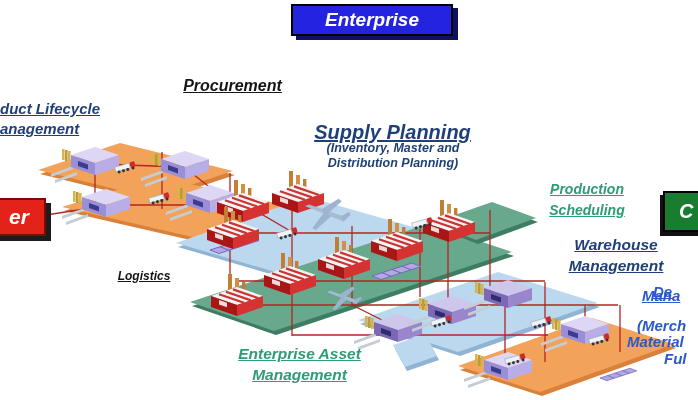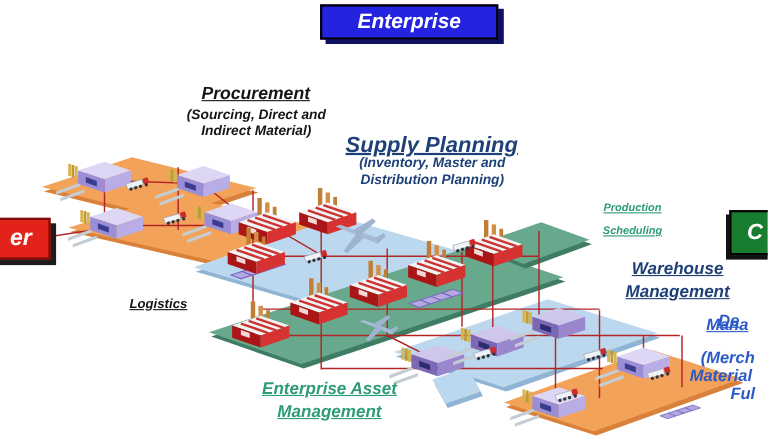--- a/index.html
+++ b/index.html
@@ -24,21 +24,21 @@
   .navy{color:var(--navy,#1f4077);}
   .grn{color:var(--green_text,#2e9c74);}
   .royal{color:var(--royal,#2b59c8);}
 
   .lbl-strategy{left:2px;top:38px;width:168px;font-size:15.5px;line-height:19px;}
   .lbl-plm{left:0;top:99px;width:130px;font-size:15px;line-height:20px;text-align:left;}
   .lbl-proc-t{left:145px;top:77px;width:175px;font-size:16px;}
   .lbl-proc-s{left:138px;top:97px;width:190px;font-size:12.5px;line-height:15px;}
   .lbl-sup-t{left:305px;top:121px;width:175px;font-size:20px;}
   .lbl-sup-s{left:298px;top:141px;width:190px;font-size:12.5px;line-height:15px;}
-  .lbl-prod{left:499px;top:179px;width:152px;font-size:10px;line-height:21px;}
+  .lbl-prod{left:511px;top:179px;width:152px;font-size:14px;line-height:21px;}
   .lbl-wm{left:541px;top:234px;width:150px;font-size:15.5px;line-height:21px;}
   .lbl-log{left:94px;top:269px;width:100px;font-size:12px;}
   .lbl-eam{left:207px;top:343px;width:185px;font-size:15.5px;line-height:21px;}
 
   .frag{position:absolute;font-weight:bold;font-style:italic;font-size:15px;
         white-space:nowrap;z-index:5;}
   .fr1{left:653px;top:283px;} .fr2{left:642px;top:287px;} .fr3{left:637px;top:317px;}
   .fr4{left:627px;top:333px;} .fr5{left:664px;top:350px;}
 
   
@@ -208,24 +208,24 @@
 
     <use href="#pln" transform="translate(305,206) scale(1.05)"></use>
     <use href="#pln" transform="translate(327,292) scale(0.8)"></use>
   </svg>
 
   <div class="ent-box">
     <span>Enterprise</span>
   </div>
 
 
+  <div class="lbl lbl-plm und navy">duct Lifecycle
+anagement</div>
 
   <div class="lbl lbl-proc-t und blk">Procurement</div>
-  <div class="lbl lbl-proc-s blk">(Sourcing, Direct and
-Indirect Material)</div>
 
   <div class="lbl lbl-sup-t und navy">Supply Planning</div>
   <div class="lbl lbl-sup-s navy">(Inventory, Master and
 Distribution Planning)</div>
 
   <div class="lbl lbl-prod und grn">Production
 Scheduling</div>
 
   <div class="lbl lbl-wm und navy">Warehouse
 Management</div>

